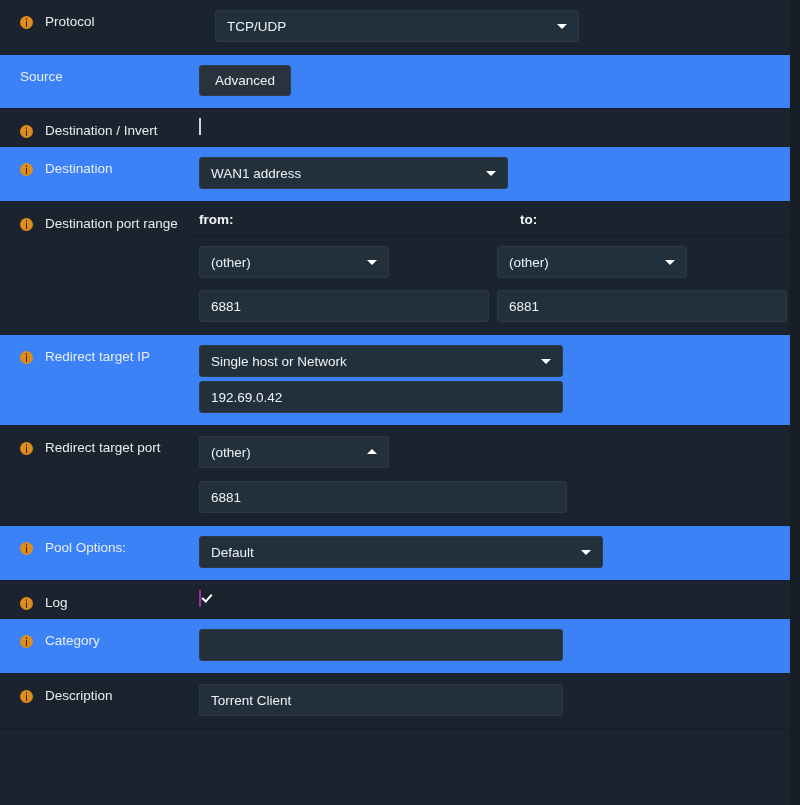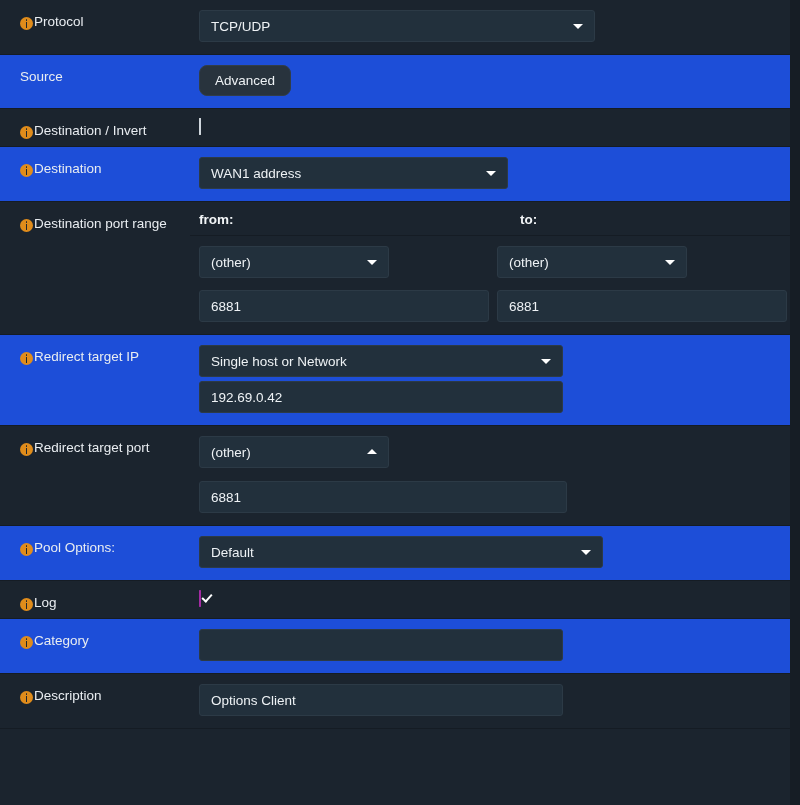--- a/index.html
+++ b/index.html
@@ -38,30 +38,30 @@
   }
 
   .row {
     position: relative;
     width: 790px;
     display: flex;
     align-items: flex-start;
     border-bottom: 1px solid #151c24;
     background: #1b242e;
   }
-  .row.alt { background: #1d4ed8; }
+  .row.alt { background: #3b82f6; }
 
   .label-cell {
     width: 190px;
     flex: 0 0 190px;
     padding-left: 20px;
     padding-top: 14px;
     display: flex;
-    align-items: center;
-    gap: 1px;
+    align-items: flex-start;
+    gap: 12px;
     line-height: 1.25;
   }
 
   .label-text {
     color: #e9edf1;
     font-size: 13.5px;
     white-space: nowrap;
   }
 
   
@@ -152,21 +152,21 @@
   }
 
   .btn {
     display: inline-flex;
     align-items: center;
     justify-content: center;
     height: 31px;
     padding: 0 15px;
     background: #28333d;
     border: 1px solid #313d48;
-    border-radius: 8px;
+    border-radius: 3px;
     color: #eef2f5;
     font-size: 13.5px;
     cursor: pointer;
     white-space: nowrap;
   }
 
   .checkbox {
     width: 14px;
     height: 14px;
     border-radius: 2px;
@@ -213,21 +213,21 @@
   .range-row .col {
     width: 298px;
     flex: 0 0 298px;
     padding-left: 9px;
   }
   .range-row .col .select { width: 190px; }
   .range-row .col .textinput { width: 290px; }
   .range-gap { height: 12px; }
 
   
-  .w-protocol   { width: 396px; margin-left: 9px; }
+  .w-protocol   { width: 364px; margin-left: 25px; }
   .w-dest       { width: 309px; margin-left: 9px; }
   .w-redirip    { width: 364px; margin-left: 9px; }
   .w-redirip-tx { width: 364px; margin-left: 9px; margin-top: 4px; }
   .w-redirport  { width: 190px; margin-left: 9px; }
   .w-redirport-tx { width: 368px; margin-left: 9px; margin-top: 13px; }
   .w-pool       { width: 404px; margin-left: 9px; }
   .w-cat        { width: 364px; margin-left: 9px; }
   .w-desc       { width: 364px; margin-left: 9px; }
   .btn-wrap     { margin-left: 9px; }
   .cb-wrap      { margin-left: 9px; }
@@ -386,17 +386,17 @@
       <div class="textinput w-cat"></div>
     </div>
   </div>
 
   <div class="row">
     <div class="label-cell">
       <span class="info-icon"></span>
       <span class="label-text">Description</span>
     </div>
     <div class="field-cell">
-      <div class="textinput w-desc">Options Client</div>
+      <div class="textinput w-desc">Torrent Client</div>
     </div>
   </div>
 
 </div>
 
 </body></html>

